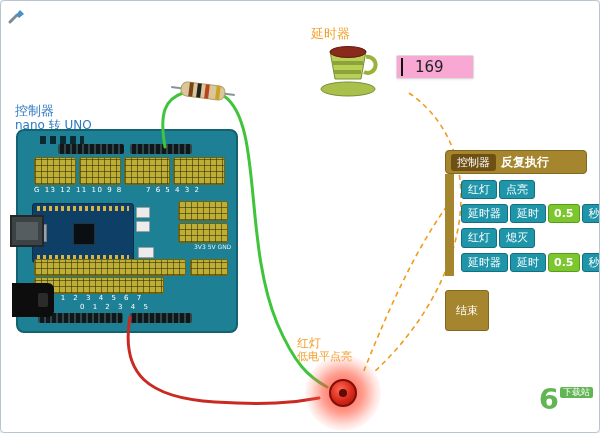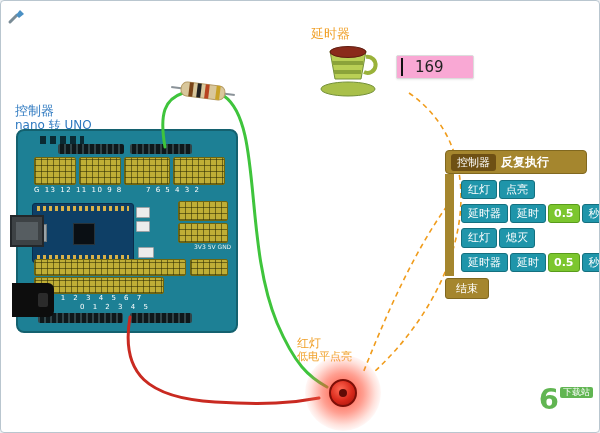--- a/index.html
+++ b/index.html
@@ -18,21 +18,21 @@
   .jumper{position:absolute;background:#ececec;border:1px solid #9aa2a6;border-radius:1px;}
   
   #panel{position:absolute;left:444px;top:149px;width:142px;}
   .p-header{display:flex;align-items:center;gap:5px;background:#a5862e;border:1px solid #81681f;border-radius:4px;padding:2px 5px;height:18px;}
   .p-tag{background:#6e5014;color:#fff;font-size:11px;padding:1px 6px;border-radius:3px;white-space:nowrap;}
   .p-title{color:#fff;font-size:12px;font-weight:bold;white-space:nowrap;}
   .p-body{border-left:9px solid #a5862e;padding:6px 0 4px 7px;display:flex;flex-direction:column;gap:5px;}
   .row{display:flex;gap:2px;align-items:center;}
   .blk{background:#1f95aa;border:1px solid #14707f;color:#fff;font-size:11px;padding:2px 6px;border-radius:3px;white-space:nowrap;line-height:1.2;}
   .val{background:#7cc62e;border:1px solid #589c1b;color:#fff;font-size:11px;font-weight:bold;padding:2px 5px;border-radius:3px;line-height:1.2;}
-  .p-footer{display:inline-block;background:#a5862e;border:1px solid #81681f;color:#fff;font-size:11px;padding:2px 10px;border-radius:3px;margin-top:2px;}
+  .p-footer{display:inline-block;background:#a5862e;border:1px solid #81681f;color:#fff;font-size:11px;padding:12px 10px;border-radius:3px;margin-top:14px;}
   
   .complbl-blue{color:#2e79c0;font-size:13px;}
   .complbl-orange{color:#f0a028;font-size:12px;}
   #timerbox{position:absolute;left:395px;top:54px;width:78px;height:24px;background:#f9a8d4;border:1px solid #dcdcdc;border-radius:2px;display:flex;align-items:center;gap:12px;padding:0 4px;box-sizing:border-box;box-shadow:0 1px 2px rgba(0,0,0,.08);}
   .caret{width:2px;height:18px;background:#111;}
   .tval{font-size:15px;color:#222;}
   #led-glow{position:absolute;left:304px;top:354px;width:76px;height:76px;border-radius:50%;
     background:radial-gradient(circle,rgba(255,70,45,.95) 0%,rgba(255,80,55,.55) 38%,rgba(255,120,95,.22) 60%,rgba(255,140,110,0) 74%);}
   #led-body{position:absolute;left:24px;top:24px;width:28px;height:28px;border-radius:50%;
     background:radial-gradient(circle at 40% 35%,#ff6a55 0%,#d8281a 55%,#9c130a 100%);border:2px solid #7c0f08;box-sizing:border-box;}

